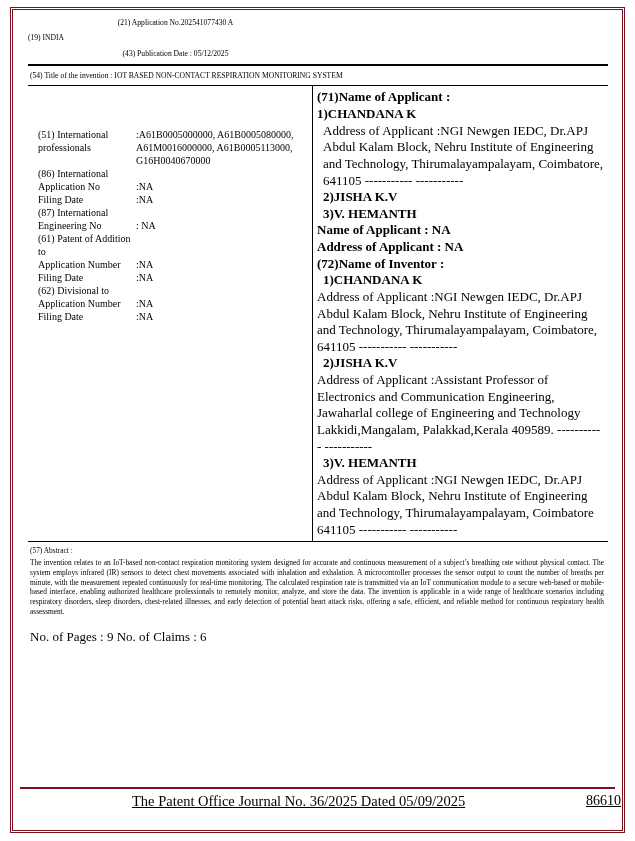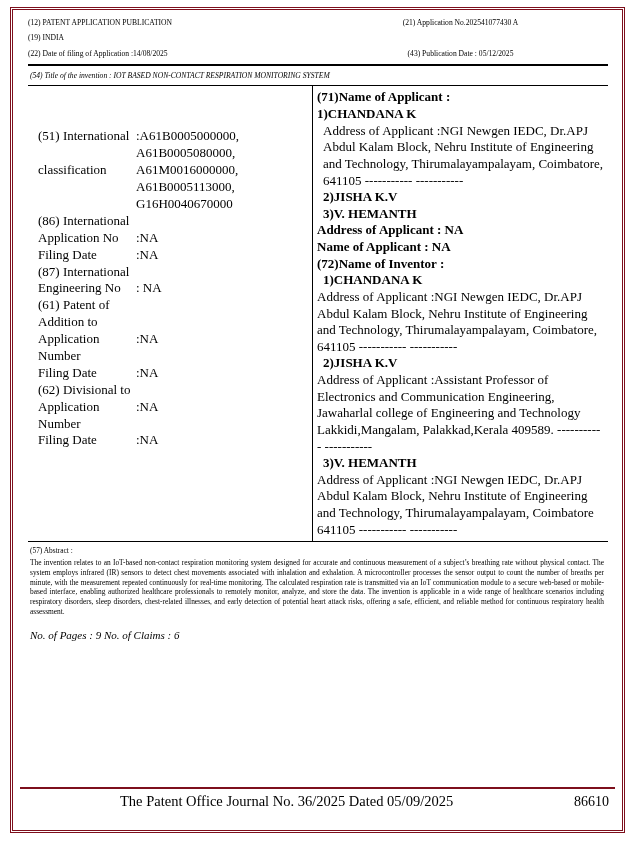--- a/index.html
+++ b/index.html
@@ -63,21 +63,20 @@
     border-top: 1px solid #000;
     margin: 0;
   }
   .rule-thick {
     border-top: 2px solid #000;
   }
 
   .title-row {
     font-size: 7.6px;
     padding: 5px 0 5px 2px;
-    font-style: italic;
   }
 
   
   .main-table {
     border-top: 1px solid #000;
     border-bottom: 1px solid #000;
     display: flex;
     min-height: 215px;
   }
   .col-left {
@@ -93,21 +92,21 @@
     padding: 3px 4px 3px 4px;
     font-size: 13px;
     line-height: 1.28;
   }
 
   .class-block {
     position: absolute;
     top: 42px;
     left: 0;
     width: 285px;
-    font-size: 13px;
+    font-size: 10px;
     line-height: 1.3;
   }
   .cl-row {
     display: flex;
     margin-bottom: 0px;
   }
   .cl-label {
     width: 108px;
     padding-left: 10px;
     box-sizing: border-box;
@@ -125,45 +124,45 @@
   .abstract-sec {
     font-size: 7.4px;
     line-height: 1.32;
     padding: 4px 4px 4px 2px;
     text-align: justify;
   }
   .abstract-head {
     margin-bottom: 2px;
   }
   .pages-line {
-    font-size: 11px;
+    font-size: 13px;
     padding: 8px 0 0 2px;
-    font-style: italic;
   }
 
   .blankspace {
     height: 300px;
   }
 
   .footer-rule {
     position: absolute;
     left: 20px;
     top: 787px;
     width: 595px;
     border-top: 2px solid #7d0f1c;
   }
   .footer {
     position: absolute;
-    left: 20px;
+    left: 32px;
     top: 793px;
     width: 595px;
     display: flex;
-    align-items: center;
+    align-items: flex-start;
     justify-content: space-between;
     font-family: "Liberation Serif", serif;
+    text-decoration: underline;
   }
   .footer-title {
     font-size: 14.5px;
     margin-left: 100px;
   }
   .footer-num {
     font-size: 14px;
     margin-right: 6px;
   }
 </style>
@@ -171,49 +170,47 @@
 <body>
 
 <div class="page">
 
   <div class="page-border"></div>
   <div class="page-border-inner"></div>
 
   <div class="doc">
 
     <div class="hdr-row">
-      <div class="hdr-left">(12) PATENT APPLICATION PUBLICATION</div>
       <div class="hdr-right">(21) Application No.202541077430 A</div>
     </div>
 
     <div class="hdr-row">
       <div class="hdr-left">(19) INDIA</div>
       <div class="hdr-right"></div>
     </div>
 
     <div class="hdr-row">
-      <div class="hdr-left">(22) Date of filing of Application :14/08/2025</div>
       <div class="hdr-right">(43) Publication Date : 05/12/2025</div>
     </div>
 
     <div class="rule rule-thick"></div>
 
     <div class="title-row">(54) Title of the invention : IOT BASED NON-CONTACT RESPIRATION MONITORING SYSTEM</div>
 
     <div class="main-table">
 
       <div class="col-left">
         <div class="class-block">
 
           <div class="cl-row">
             <div class="cl-label">(51) International</div>
             <div class="cl-val">:A61B0005000000, A61B0005080000,</div>
           </div>
           <div class="cl-row">
-            <div class="cl-label">classification</div>
+            <div class="cl-label">professionals</div>
             <div class="cl-val">A61M0016000000, A61B0005113000,</div>
           </div>
           <div class="cl-row">
             <div class="cl-label"></div>
             <div class="cl-val">G16H0040670000</div>
           </div>
 
           <div class="cl-row">
             <div class="cl-label">(86) International</div>
             <div class="cl-val"></div>
@@ -265,22 +262,22 @@
         </div>
       </div>
 
       <div class="col-right">
 
         <div class="applicant-line">(71)Name of Applicant :</div>
         <div class="applicant-line">1)CHANDANA K</div>
         <div class="indent1">Address of Applicant :NGI Newgen IEDC, Dr.APJ Abdul Kalam Block, Nehru Institute of Engineering and Technology, Thirumalayampalayam, Coimbatore, 641105 ----------- -----------</div>
         <div class="applicant-line indent1">2)JISHA K.V</div>
         <div class="applicant-line indent1">3)V. HEMANTH</div>
+        <div class="applicant-line">Name of Applicant : NA</div>
         <div class="applicant-line">Address of Applicant : NA</div>
-        <div class="applicant-line">Name of Applicant : NA</div>
 
         <div class="applicant-line">(72)Name of Inventor :</div>
         <div class="applicant-line indent1">1)CHANDANA K</div>
         <div>Address of Applicant :NGI Newgen IEDC, Dr.APJ Abdul Kalam Block, Nehru Institute of Engineering and Technology, Thirumalayampalayam, Coimbatore, 641105 ----------- -----------</div>
         <div class="applicant-line indent1">2)JISHA K.V</div>
         <div>Address of Applicant :Assistant Professor of Electronics and Communication Engineering, Jawaharlal college of Engineering and Technology Lakkidi,Mangalam, Palakkad,Kerala 409589. ----------- -----------</div>
         <div class="applicant-line indent1">3)V. HEMANTH</div>
         <div>Address of Applicant :NGI Newgen IEDC, Dr.APJ Abdul Kalam Block, Nehru Institute of Engineering and Technology, Thirumalayampalayam, Coimbatore 641105 ----------- -----------</div>
 
       </div>

